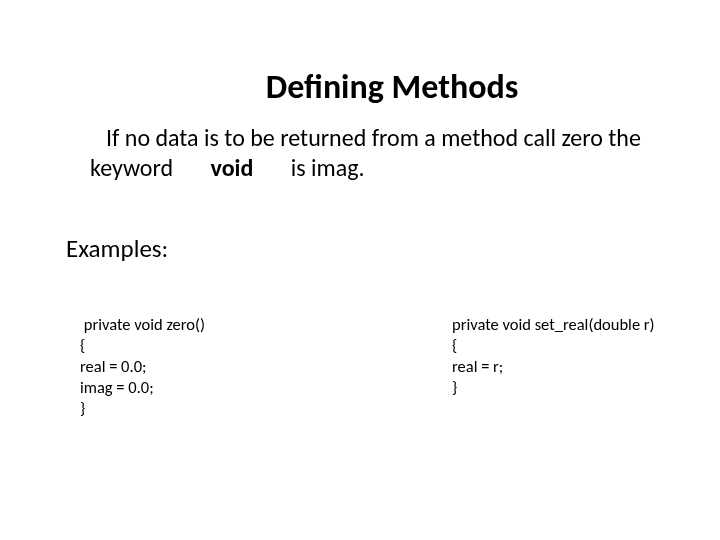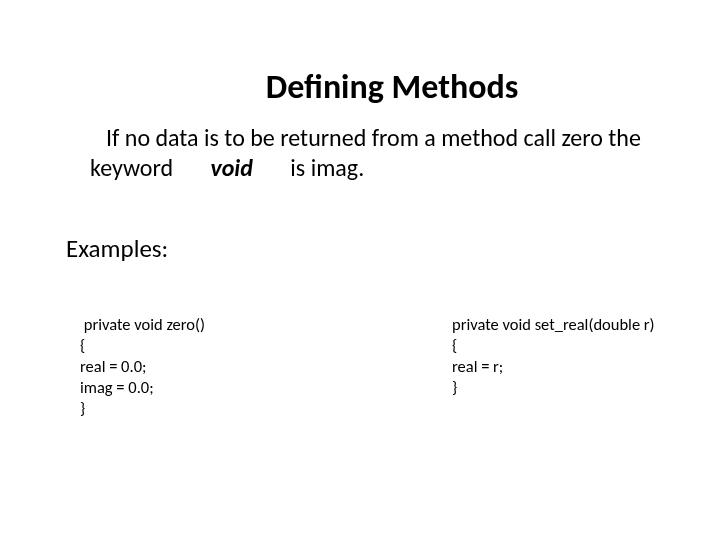--- a/index.html
+++ b/index.html
@@ -23,21 +23,20 @@
       margin-bottom: 14px;
     }
     .description {
       font-size: 24px;
       padding: 0 42px;
       line-height: 1.25;
       margin-bottom: 50px;
     }
     .description .bold {
       font-weight: bold;
-      font-style: italic;
     }
     .examples-label {
       font-size: 25px;
       padding-left: 18px;
       margin-bottom: 34px;
     }
     .code-columns {
       display: flex;
       padding-left: 16px;
     }

